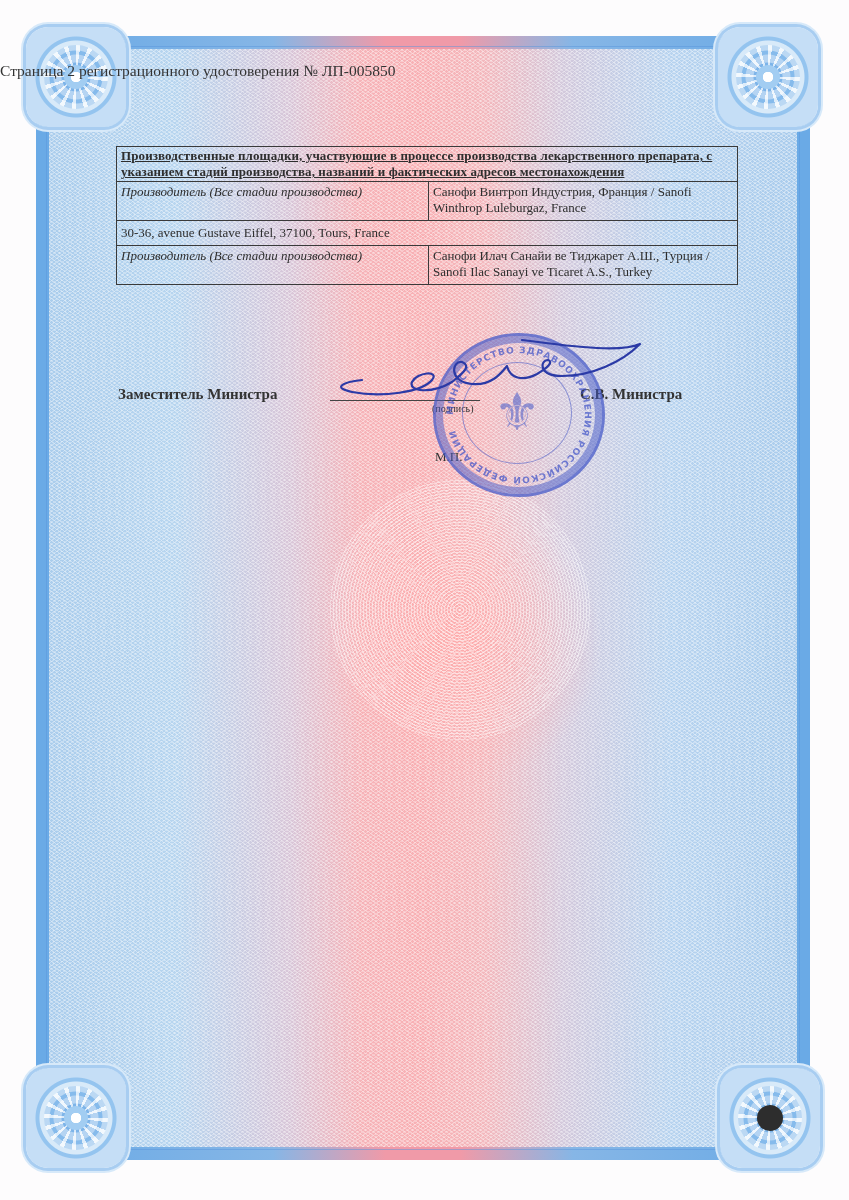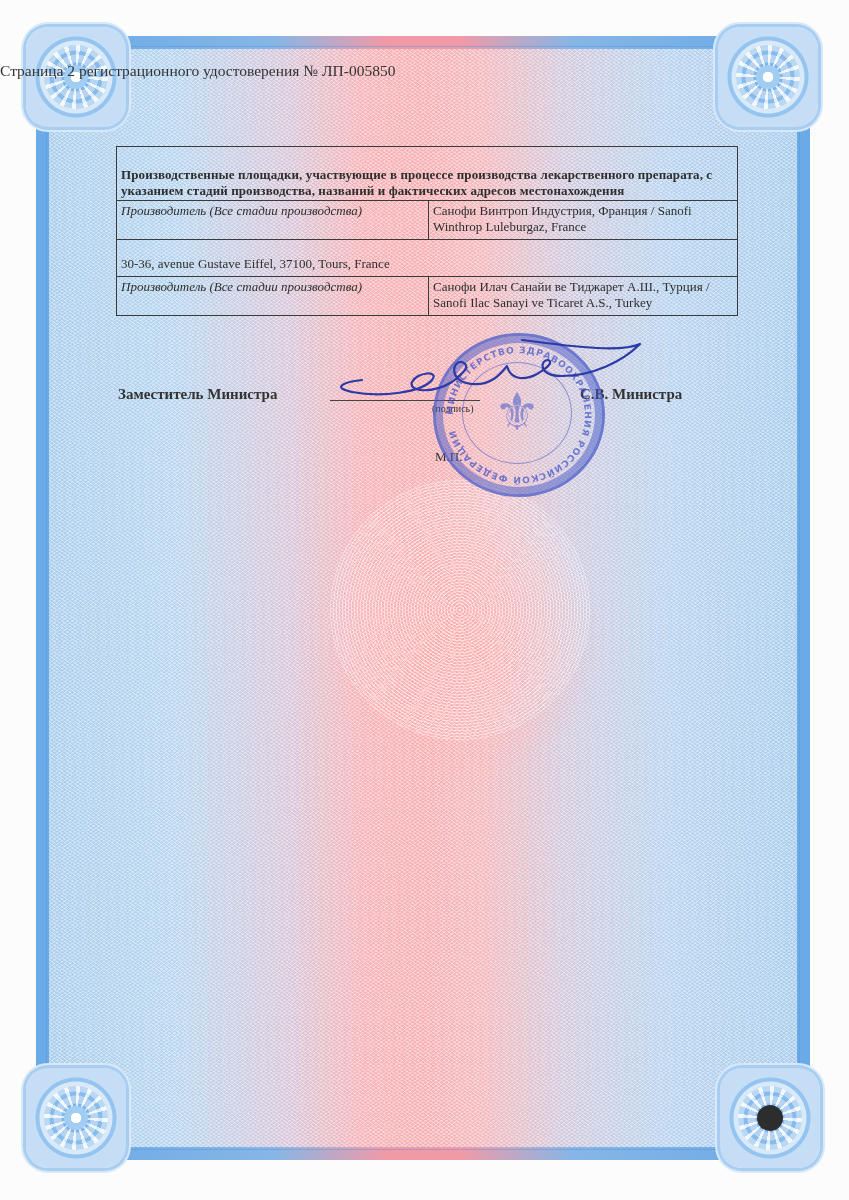--- a/index.html
+++ b/index.html
@@ -65,24 +65,24 @@
   }
   
   .sites-table {
     position:absolute; left:116px; top:146px; width:622px;
     border-collapse:collapse; font-size:13px; color:#2e2e2e;
   }
   .sites-table td {
     border:1.4px solid #3a3a3a; padding:2px 4px 2px 4px; vertical-align:top;
     line-height:16px;
   }
-  .sites-table .head-cell { font-weight:bold; padding-top:20px; padding-bottom:1px; letter-spacing:0.1px; }
+  .sites-table .head-cell { font-weight:bold; padding-top:1px; padding-bottom:1px; letter-spacing:0.1px;text-decoration:underline; }
   .sites-table .role-cell { font-style:italic; width:303px; height:34px; }
   .sites-table .name-cell { }
-  .sites-table .addr-cell { padding-top:16px; padding-bottom:4px; }
+  .sites-table .addr-cell { padding-top:4px; padding-bottom:4px; }
   
   .sig-title {
     position:absolute; left:118px; top:386px; font-weight:bold; font-size:15px; color:#333;font-family:Liberation Serif, serif;
   }
   .sig-name {
     position:absolute; left:580px; top:386px; font-weight:bold; font-size:15px; color:#333;
   }
   .sig-line {
     position:absolute; left:330px; top:400px; width:150px; border-top:1px solid #444;
   }

